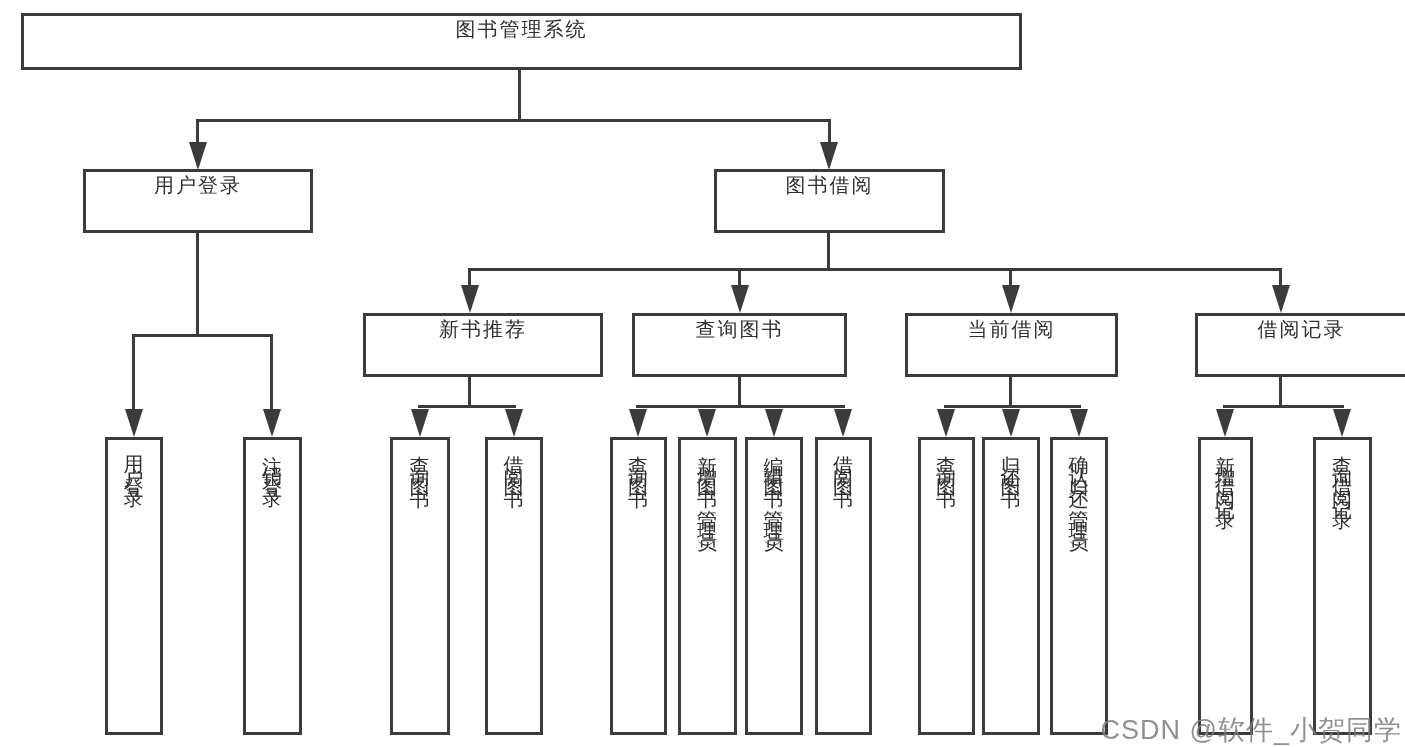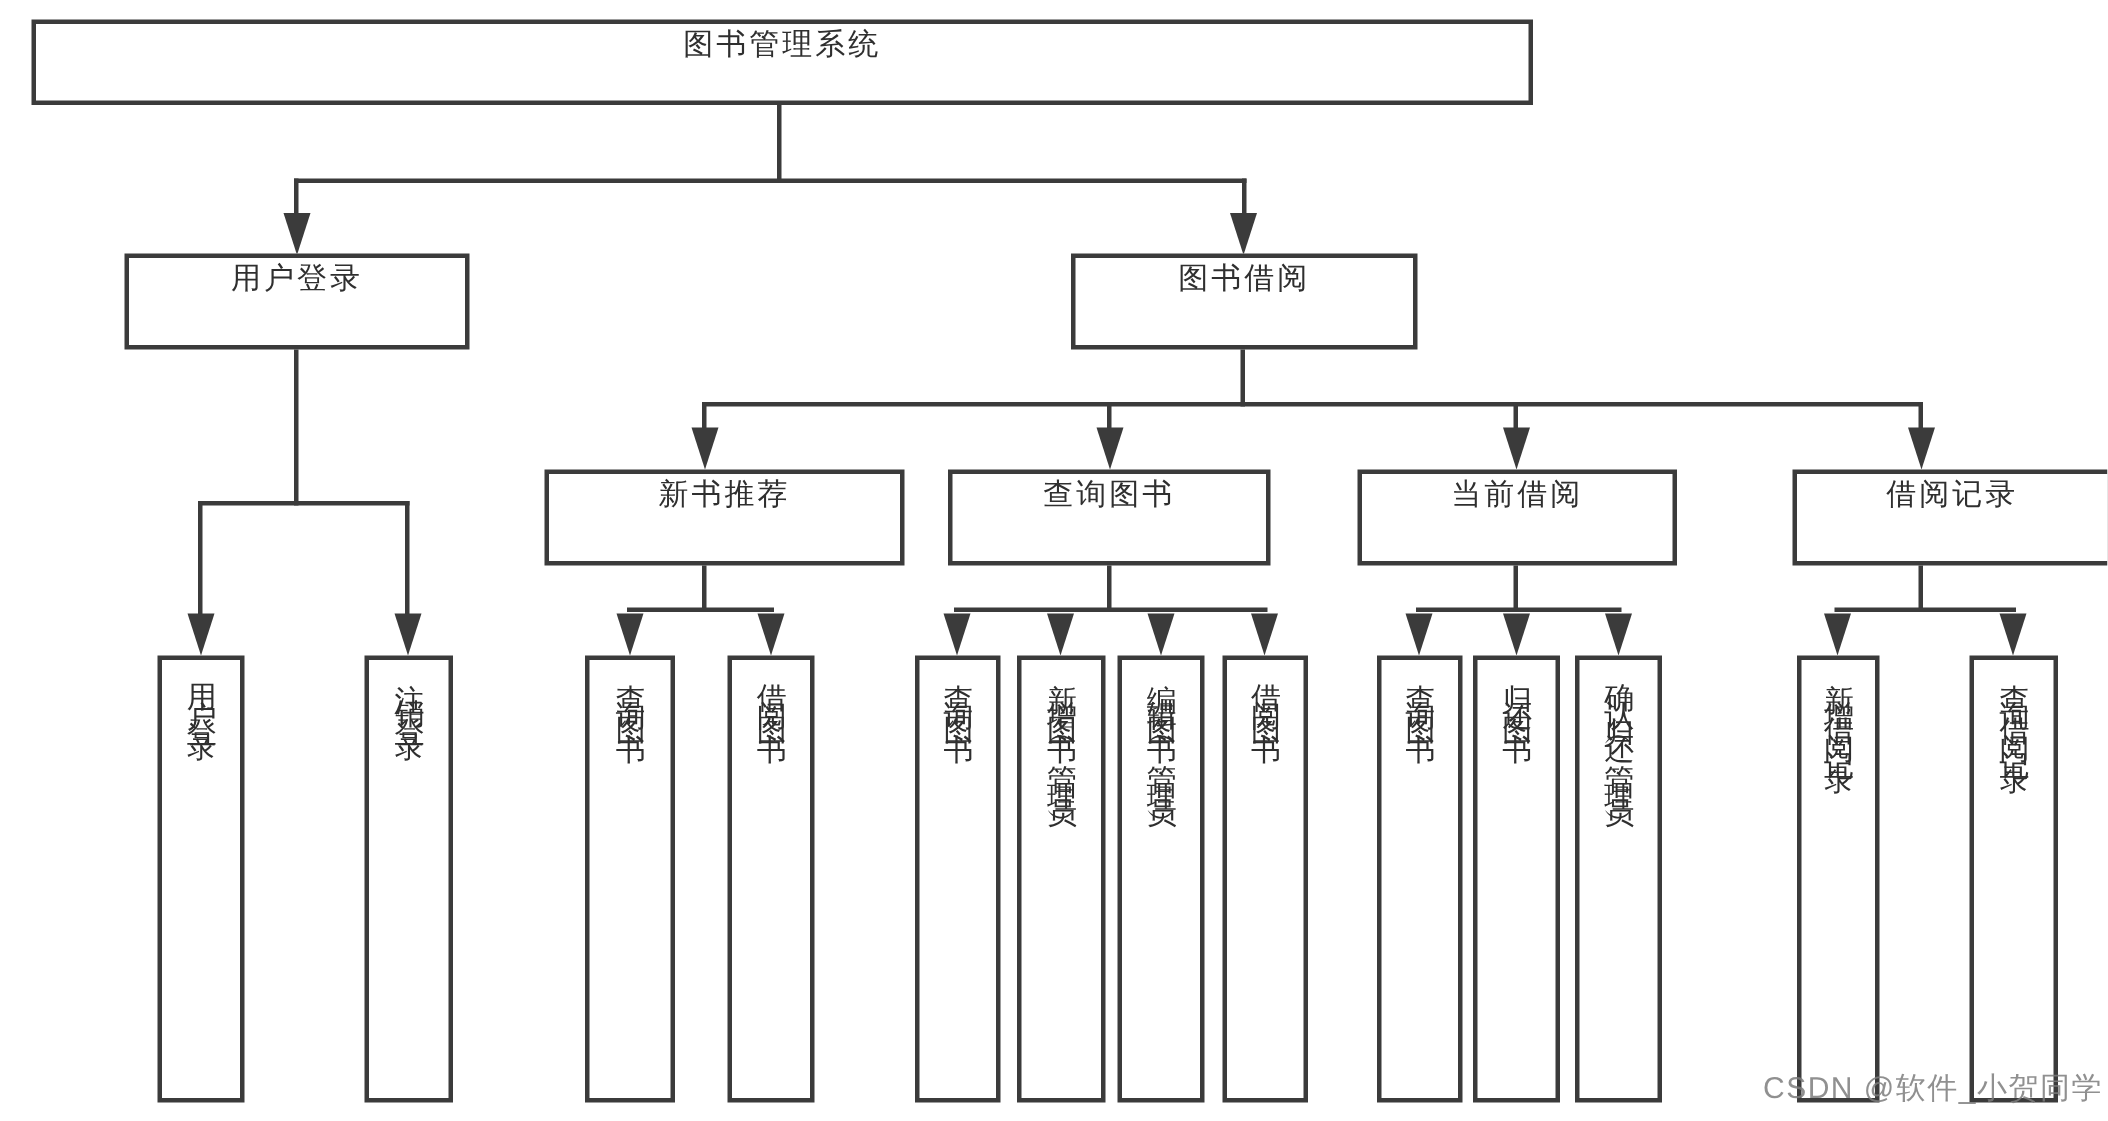--- a/index.html
+++ b/index.html
@@ -18,21 +18,21 @@
   }
   .line { position:absolute; background:#3b3b3b; }
   .vline { width:3px; }
   .hline { height:3px; }
   .arrow {
     position:absolute; width:0; height:0;
     border-left:9px solid transparent; border-right:9px solid transparent;
     border-top:28px solid #3b3b3b;
   }
   .watermark {
-    position:absolute; right:3px; top:712px; font-size:20px;
+    position:absolute; right:3px; top:712px; font-size:27px;
     color:rgba(125,125,125,0.85); letter-spacing:1px; white-space:nowrap;
   }
 </style>
 </head>
 <body>
 
 <div class="stage">
 
   <div class="box" style="left:21px; top:13px; width:1001px; height:57px;">
     <span class="hlabel">图书管理系统</span>

